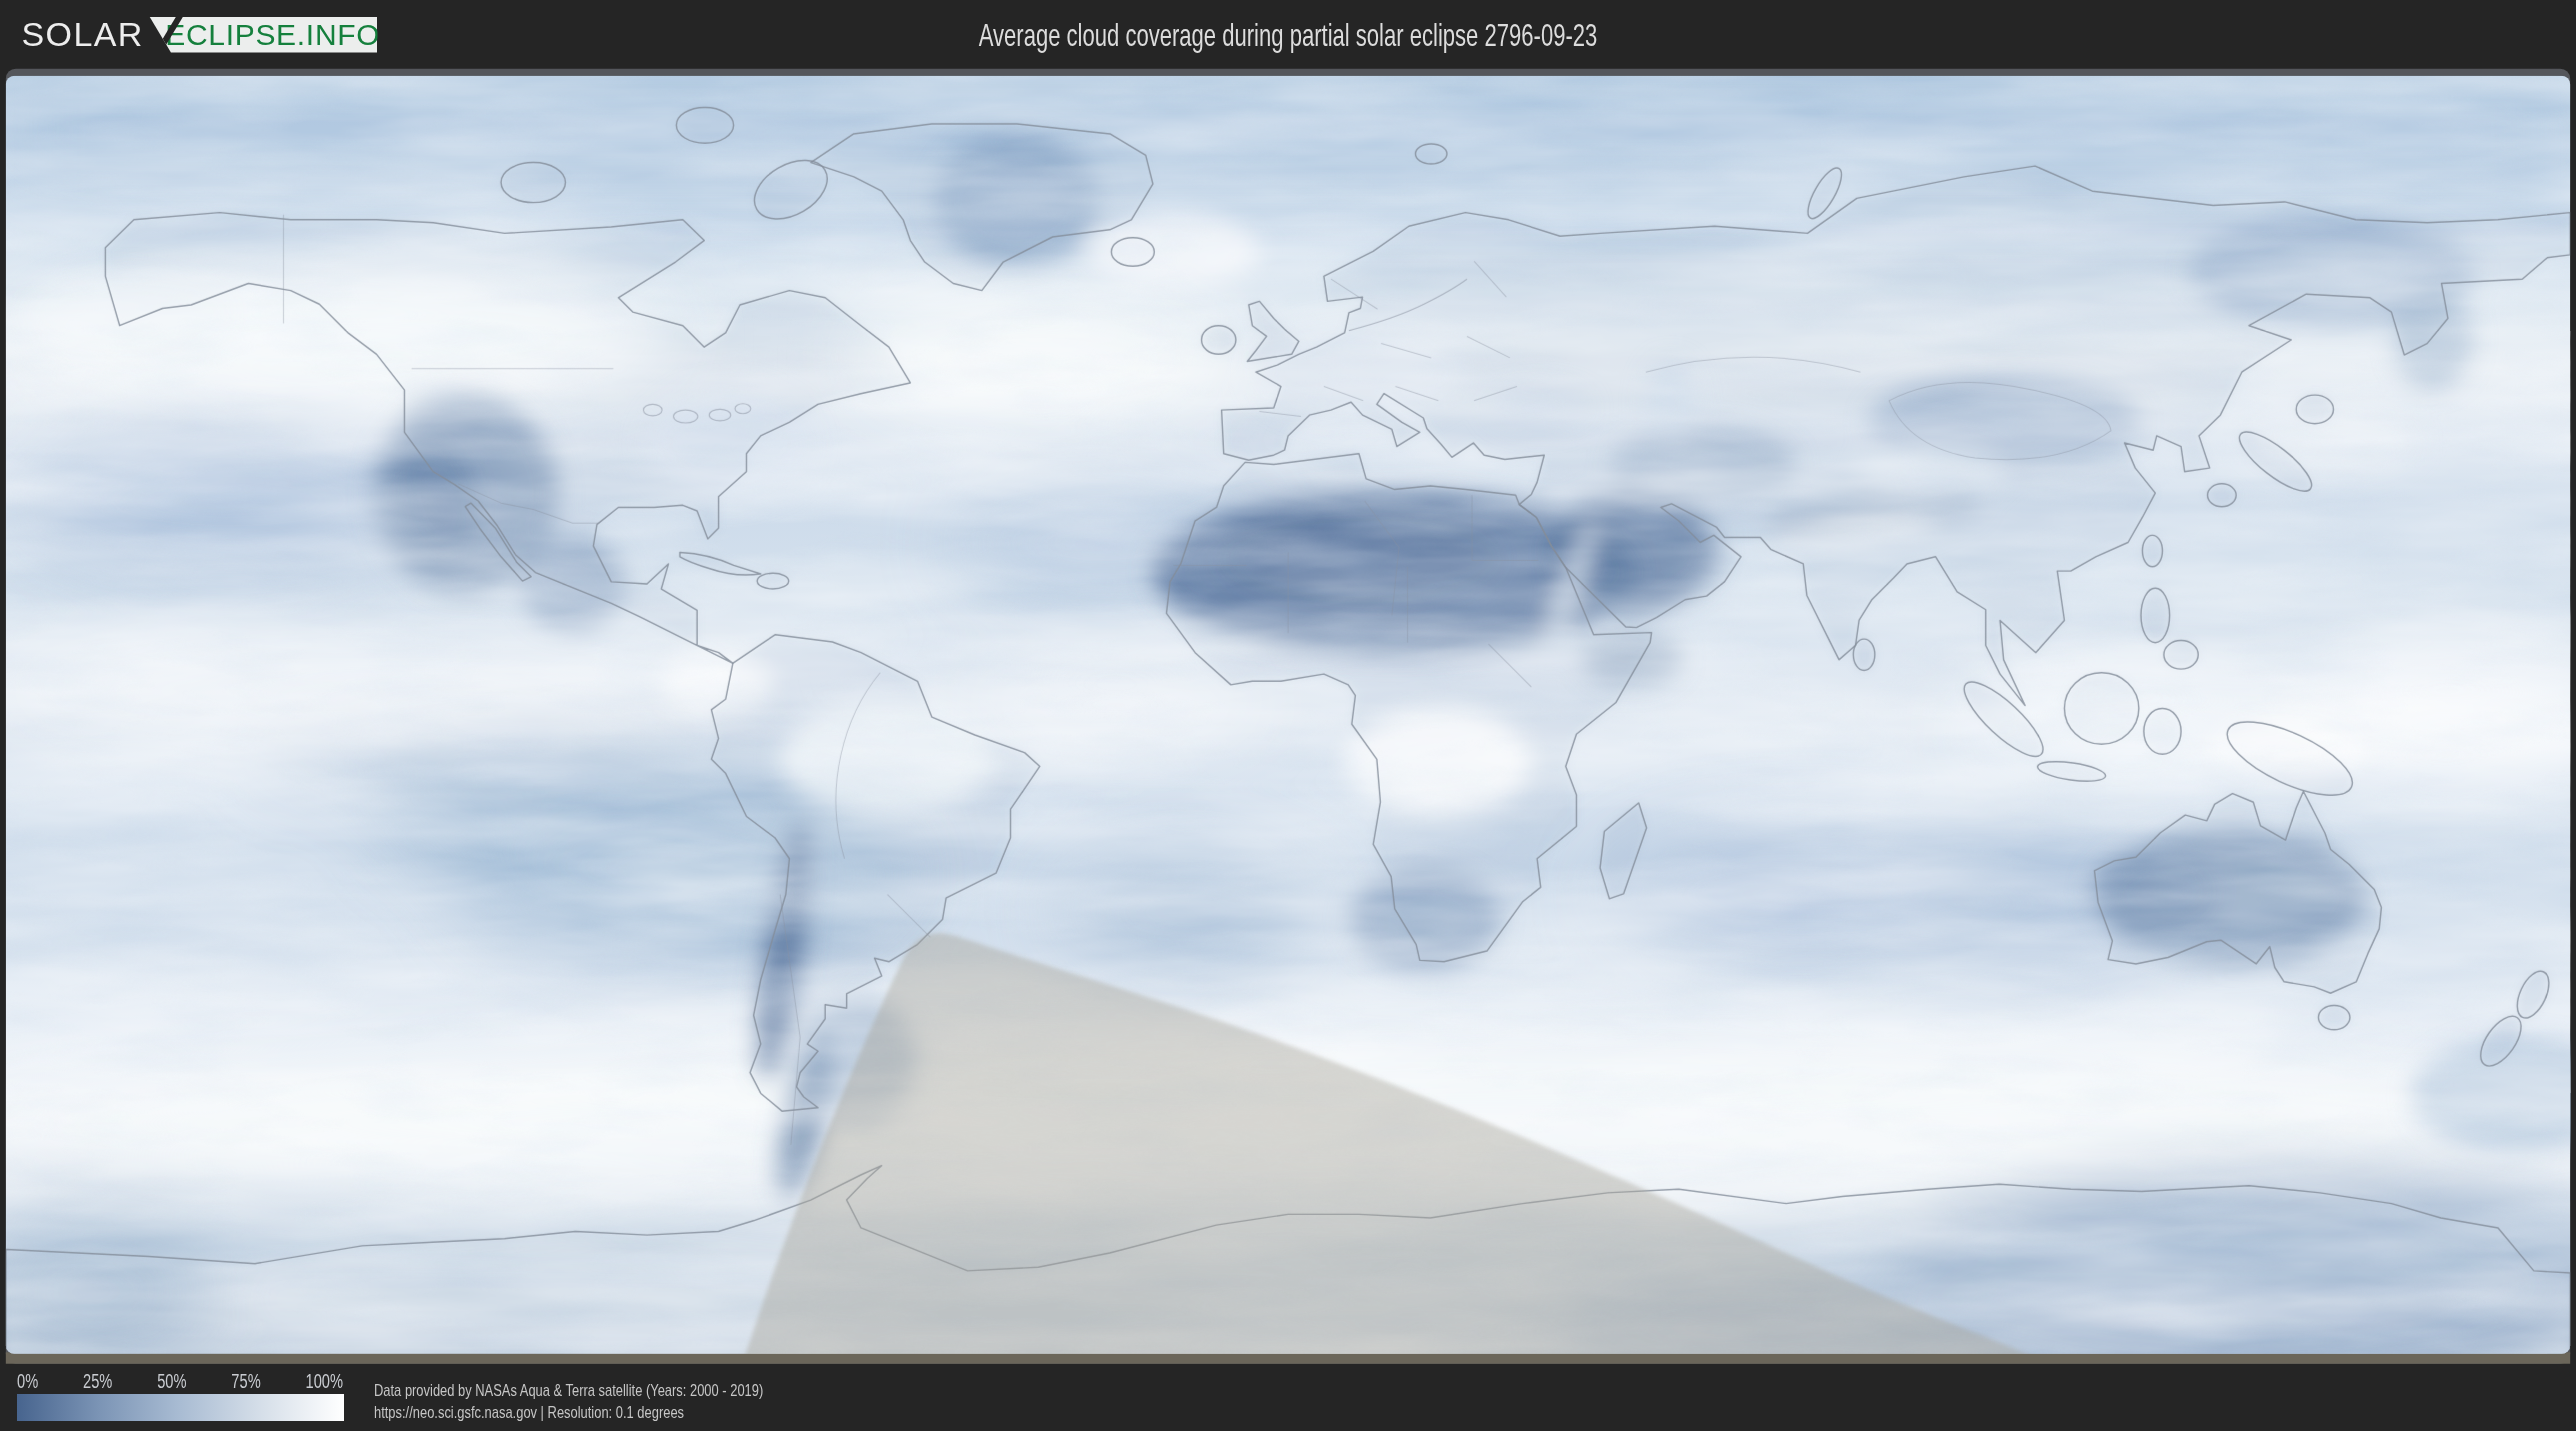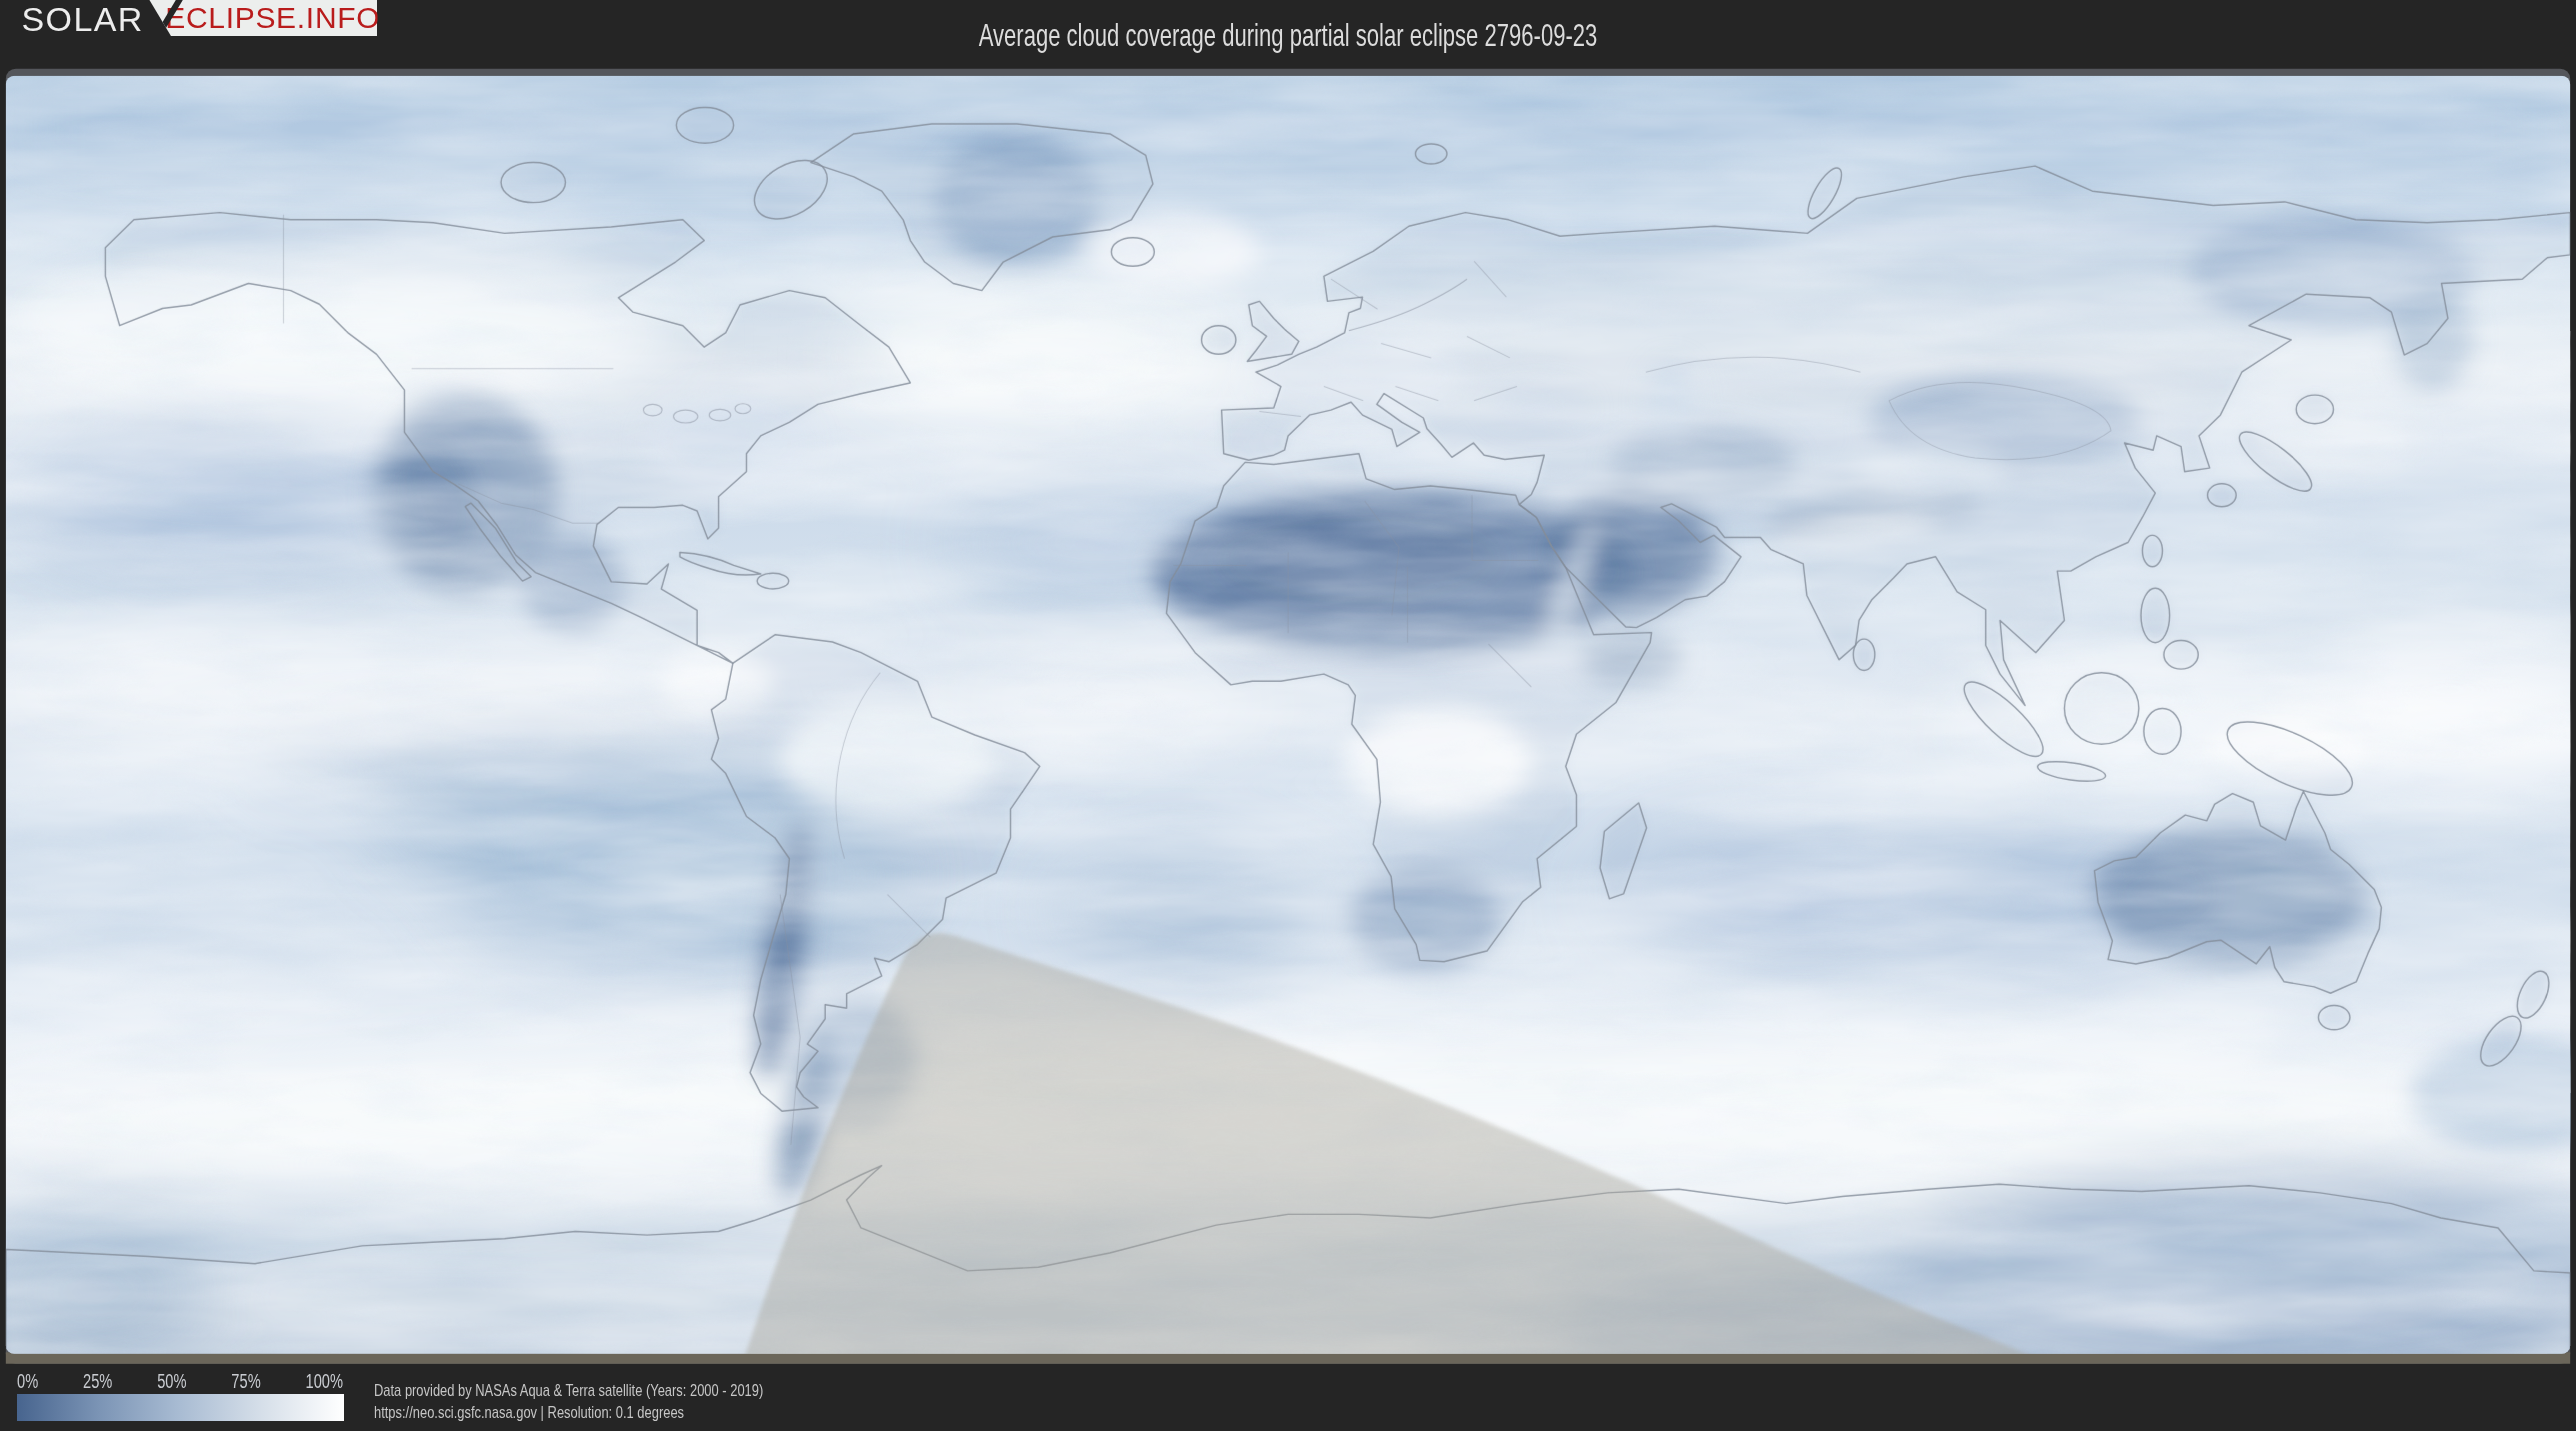--- a/index.html
+++ b/index.html
@@ -1,27 +1,27 @@
 <!DOCTYPE html>
 <html style="font-size:11.4px"><head>
 <meta charset="utf-8">
 <style>
   html,body{margin:0;padding:0;background:#252525;}
   #app{position:relative;width:2576px;height:1431px;background:#252525;overflow:hidden;
        font-family:"Liberation Sans","DejaVu Sans",sans-serif;}
   
   #topbar{position:absolute;left:0;top:0;width:2576px;height:69px;background:#252525;}
-  #logo{position:absolute;left:21.5px;top:0;height:69px;display:flex;align-items:flex-start;cursor:pointer;}
+  #logo{position:absolute;left:21.5px;top:0;height:69px;display:flex;align-items:center;cursor:pointer;}
   #logo-prefix{font-size:34px;color:#ededed;letter-spacing:1.4px;font-weight:400;}
   #logo-box{position:relative;margin-left:5.7px;width:228px;height:36px;background:#eceeed;
             display:flex;align-items:center;justify-content:center;
             clip-path:polygon(0 0,100% 0,100% 100%,21.5px 100%);}
   #logo-slash{position:absolute;left:15.7px;top:0;width:7.2px;height:36px;background:#252525;
               transform:skewX(-31deg);}
-  #logo-suffix{font-size:30px;color:#b91c1c;font-weight:500;letter-spacing:0.7px;padding-left:18.6px;}
+  #logo-suffix{font-size:30px;color:#15803d;font-weight:500;letter-spacing:0.7px;padding-left:18.6px;}
   #page-title{position:absolute;left:0;top:17px;width:2576px;text-align:center;
               font-size:31.5px;color:#dcdcdc;font-weight:400;transform:scaleX(0.70);}
   
   #map-svg{position:absolute;left:0;top:0;}
   .coast{fill:none;stroke:#848d9a;stroke-width:2;stroke-opacity:.85;stroke-linejoin:round;stroke-linecap:round;}
   .landfill{fill:#8aa2c2;fill-opacity:.16;}
   .isl-f{fill:#97abc8;fill-opacity:.22;}
   .ant{fill:#d8e1ec;fill-opacity:.88;}
   .border{fill:none;stroke:#8a92a0;stroke-width:1.4;stroke-opacity:.42;stroke-linejoin:round;}
   .lakes{fill:none;stroke:#8a92a0;stroke-width:1.6;stroke-opacity:.55;}

